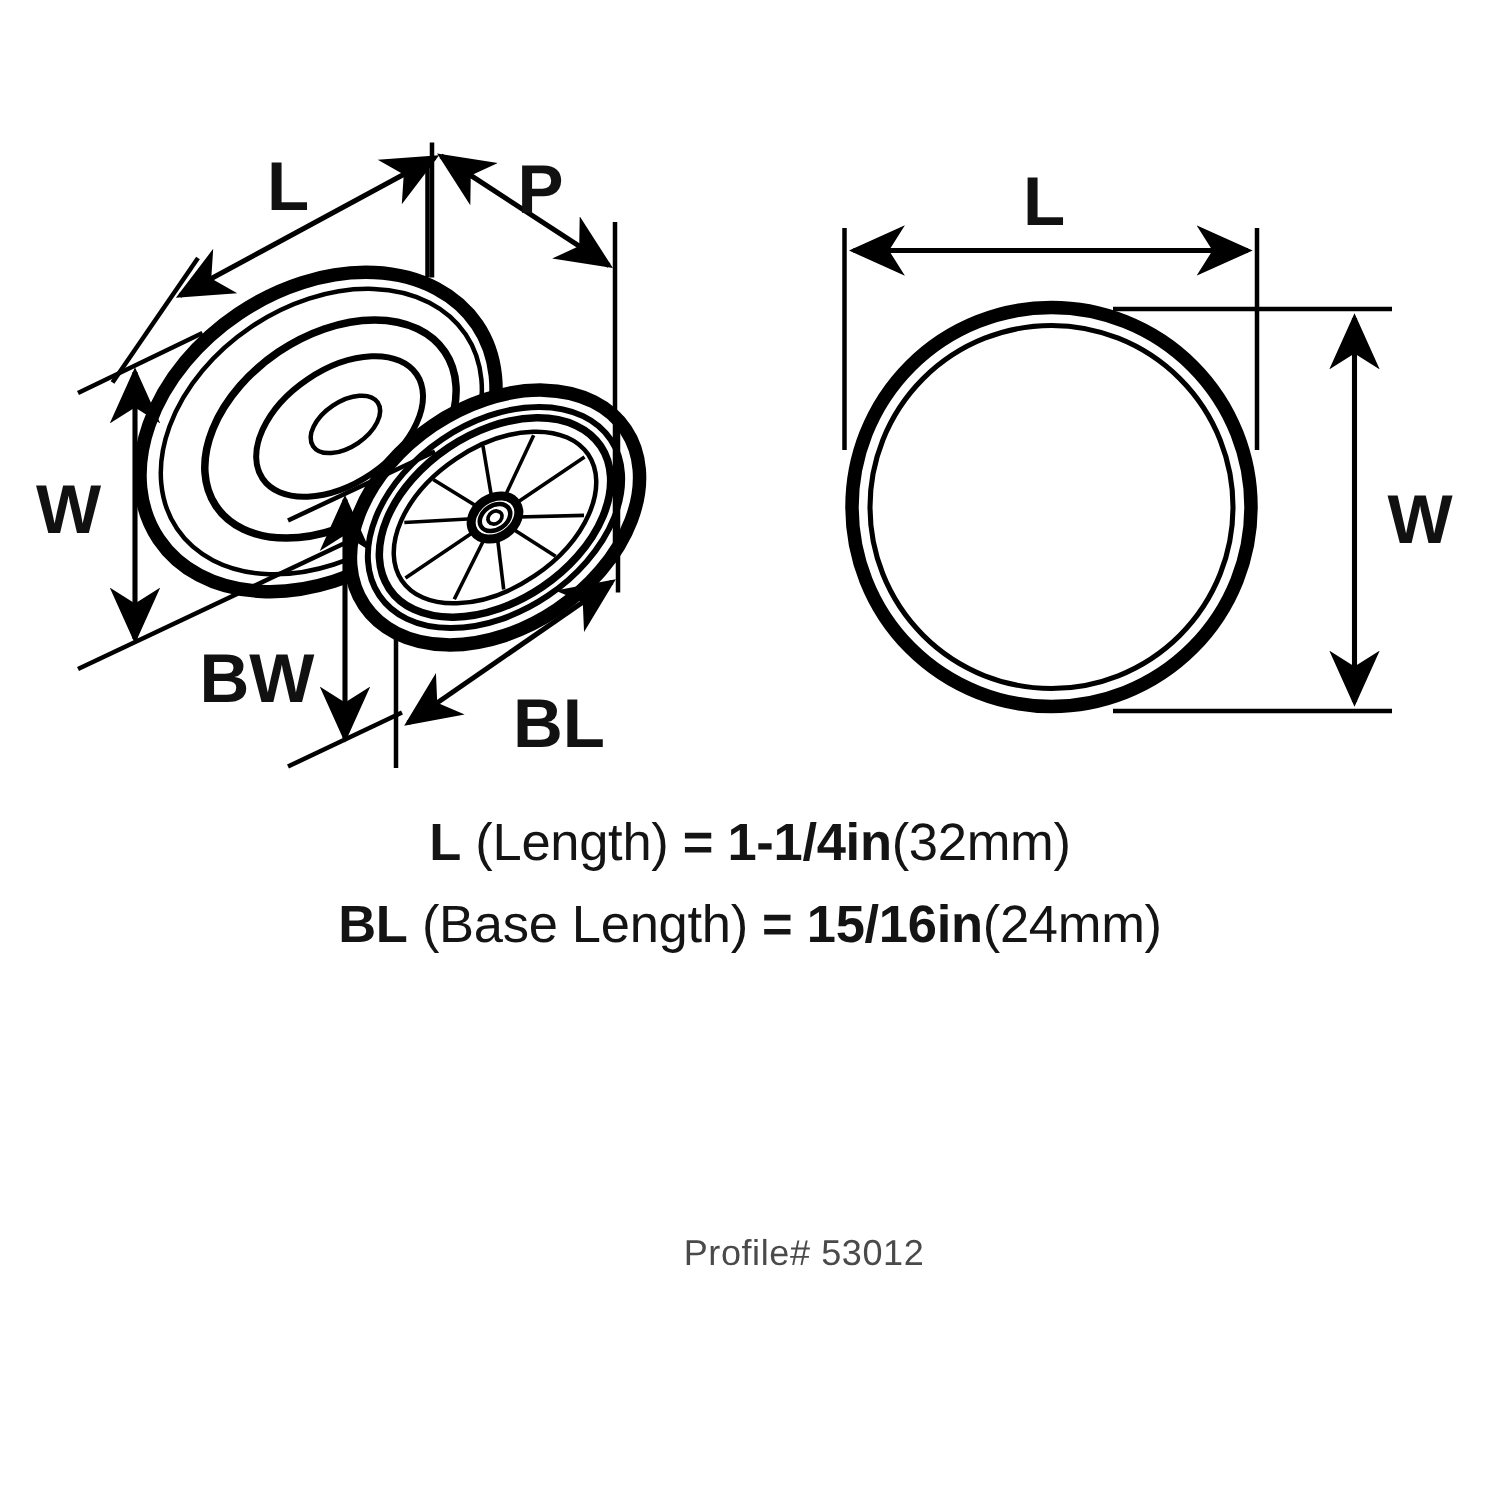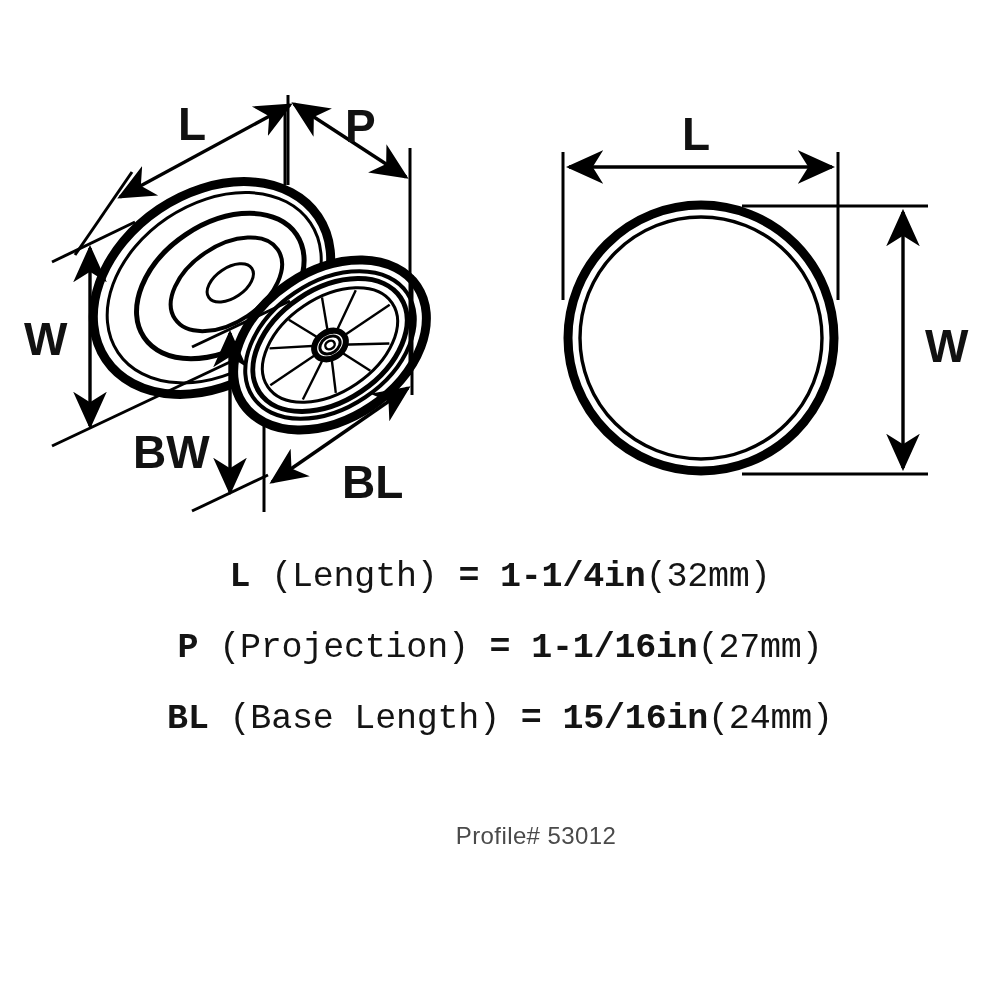--- a/index.html
+++ b/index.html
@@ -37,27 +37,26 @@
     fill: #111111;
   }
   .spec-list {
     position: absolute;
     left: 0;
     top: 534px;
     width: 1000px;
     text-align: center;
   }
   .spec-line {
-    font-family: Liberation Mono, monospace;
+    font-family: Liberation Sans, sans-serif;
     font-size: 35px;
     line-height: 55px;
     color: #141414;
     white-space: nowrap;
     letter-spacing: -0.2px;
-    margin-top: 16px;
   }
   .spec-line .code {
     font-weight: bold;
   }
   .spec-line .name {
     font-weight: normal;
   }
   .spec-line .eq {
     font-weight: bold;
   }
@@ -193,26 +192,20 @@
   </svg>
 
   <div class="spec-list">
     <div class="spec-line">
       <span class="code">L</span>
       <span class="name">(Length)</span>
       <span class="eq">=</span>
       <span class="val">1-1/4in</span><span class="metric">(32mm)</span>
     </div>
     <div class="spec-line">
-      <span class="code">P</span>
-      <span class="name">(Projection)</span>
-      <span class="eq">=</span>
-      <span class="val">1-1/16in</span><span class="metric">(27mm)</span>
-    </div>
-    <div class="spec-line">
       <span class="code">BL</span>
       <span class="name">(Base Length)</span>
       <span class="eq">=</span>
       <span class="val">15/16in</span><span class="metric">(24mm)</span>
     </div>
   </div>
 
   <div class="profile-num">Profile# 53012</div>
 
 </div>

